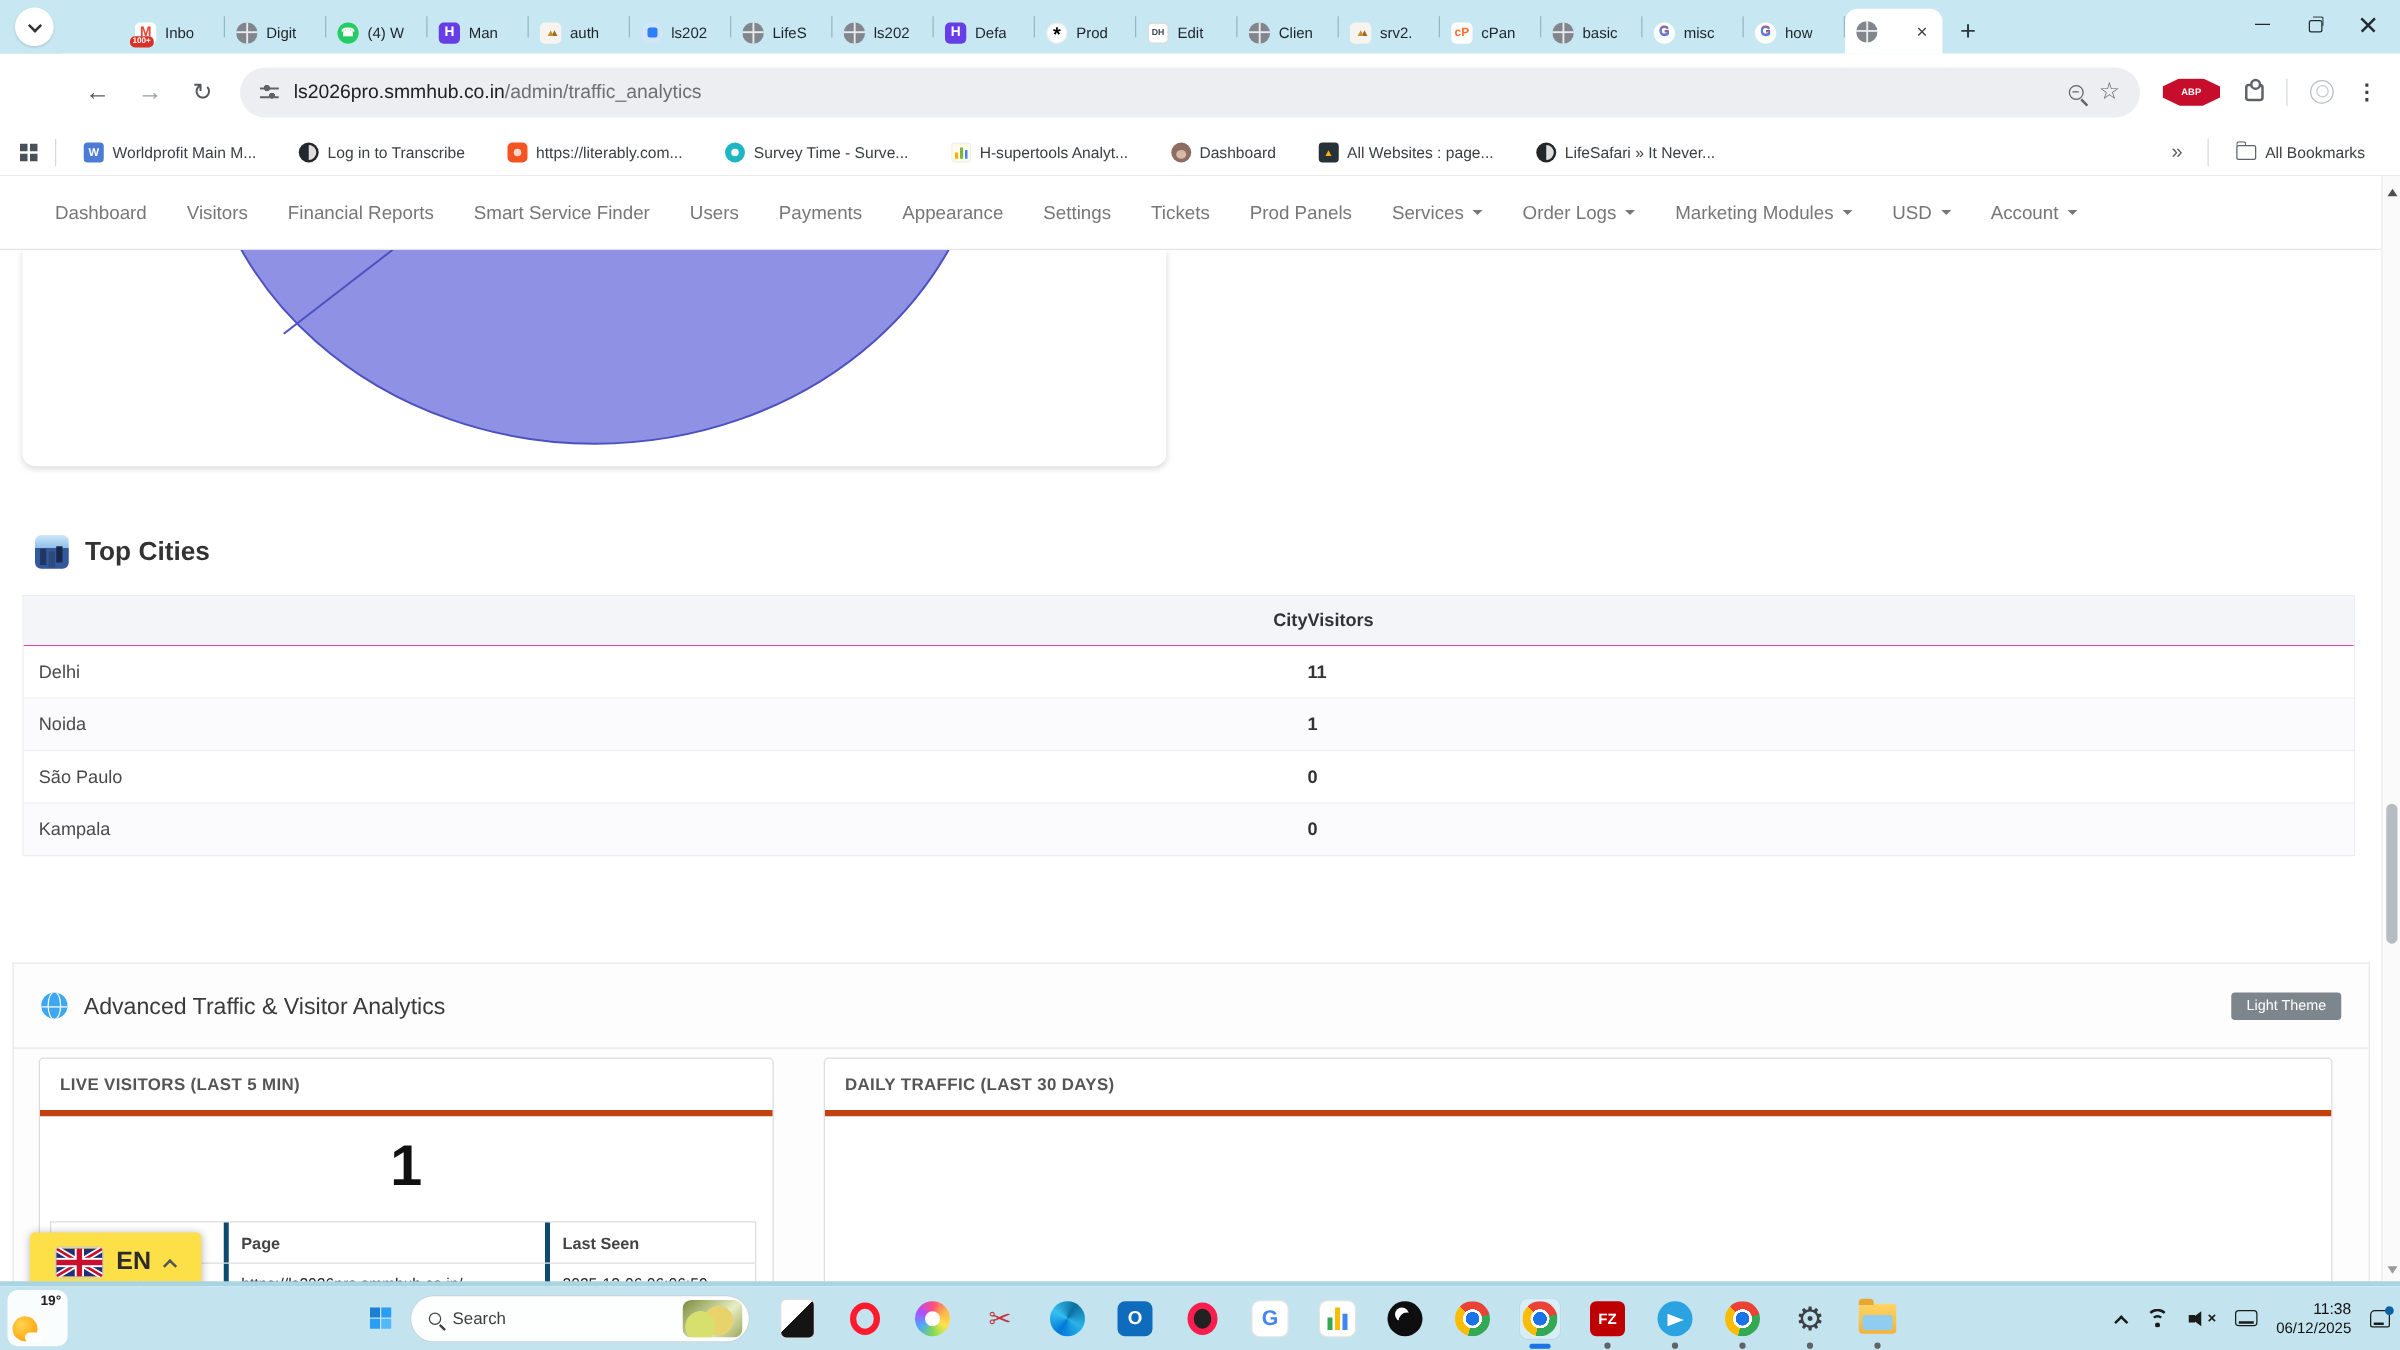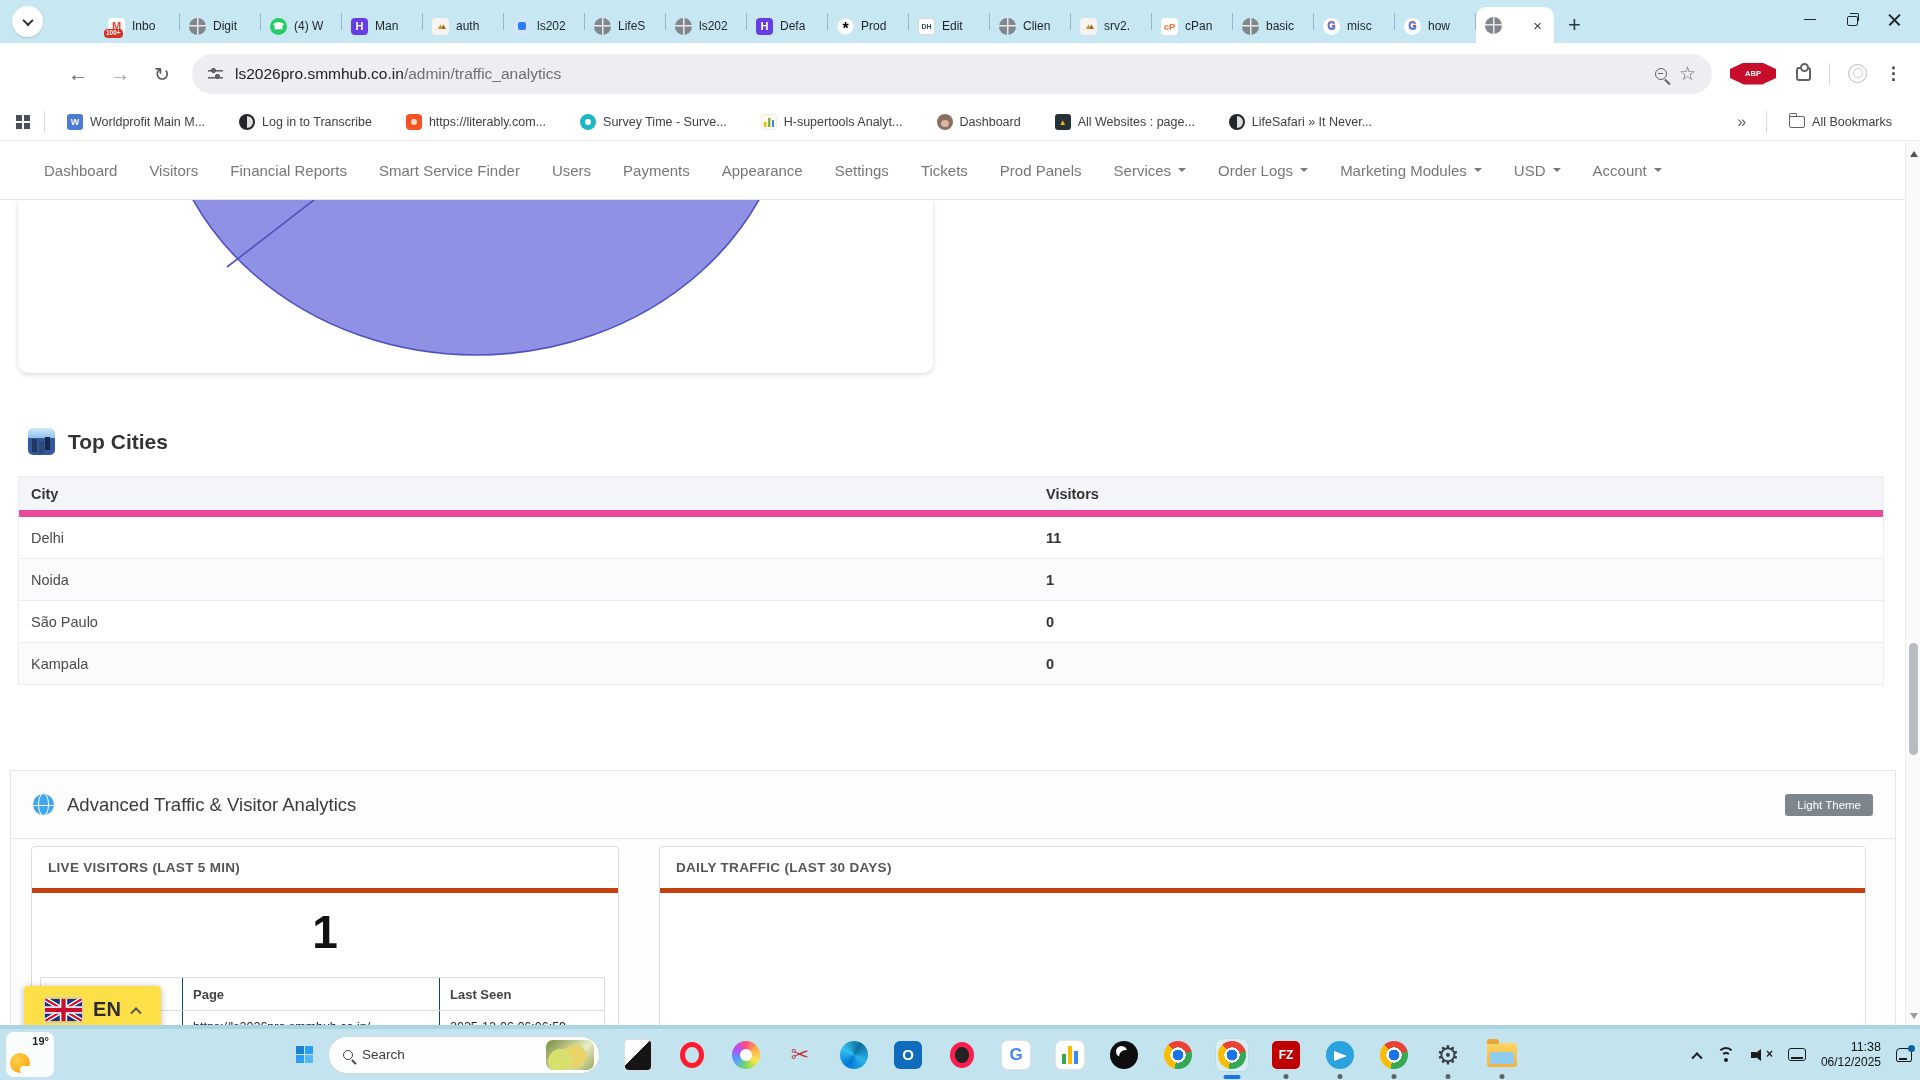--- a/index.html
+++ b/index.html
@@ -99,21 +99,21 @@
   .pie-card{position:absolute;left:18px;top:0;width:915px;height:173px;background:#fff;border-radius:0 0 10px 10px;box-shadow:0 2px 5px rgba(0,0,0,.14);overflow:hidden;}
   .pie-card svg{display:block;}
 
   .sec-head{position:absolute;left:28px;top:228px;display:flex;align-items:center;gap:13px;}
   .city-icon{width:27px;height:27px;border-radius:5px;position:relative;overflow:hidden;background:linear-gradient(180deg,#cfe9f9 0%,#8fbfe8 38%,#33589c 38%);}
   .city-icon::before{content:"";position:absolute;bottom:3px;left:4px;width:5px;height:13px;background:#21375f;box-shadow:7px 2px 0 #2e4a7d,13px -2px 0 #16294d;}
   .sec-title{font-size:21px;font-weight:bold;color:#333;}
 
   .cities-table{position:absolute;left:18px;right:21px;top:276px;border:1px solid #e9ecf0;border-bottom:none;}
   .ct-row{display:flex;align-items:center;height:42px;border-bottom:1px solid #ededef;background:#fff;font-size:14.5px;color:#4a4a4a;}
-  .ct-row.head{height:40px;background:#f3f5f8;font-weight:bold;color:#333;border-bottom:7px solid #ec4899;}
+  .ct-row.head{height:40px;background:#f3f5f8;font-weight:bold;color:#333;border-bottom:1px solid #ec4899;text-align:right;}
   .ct-row:nth-child(odd):not(.head){background:#fbfbfd;}
   .ct-c1{flex:0 0 1027px;padding-left:12px;}
   .ct-c2{font-weight:bold;color:#333;}
   .ct-row.head .ct-c2{font-weight:bold;}
 
   .advanced{position:absolute;left:10px;right:9px;top:570px;bottom:-10px;background:#fdfdfe;border:1px solid #e7e7e9;border-bottom:none;}
   .adv-head{height:68px;display:flex;align-items:center;gap:13px;padding:0 22px;border-bottom:1px solid #e7e7e9;}
   .globe-icon{position:relative;width:21px;height:21px;border-radius:50%;background:#3fa7f0;overflow:hidden;flex:none;}
   .globe-icon::before{content:"";position:absolute;left:50%;top:-1px;bottom:-1px;width:9px;margin-left:-5.5px;border:1.6px solid #fff;border-radius:50%;}
   .globe-icon::after{content:"";position:absolute;top:50%;left:0;right:0;border-top:1.6px solid #fff;}
@@ -121,21 +121,21 @@
   .theme-btn{margin-left:auto;background:#7e868d;color:#fff;border:none;font-size:11.5px;padding:5px 12px;border-radius:3px;cursor:pointer;}
 
   .card{position:absolute;top:75px;background:#fff;border:1px solid #dcdcdc;border-radius:4px;}
   .card-live{left:20px;width:588px;height:430px;}
   .card-daily{left:648px;width:1207px;height:430px;}
   .card-h{padding:13px 16px;font-size:13.5px;font-weight:bold;color:#555;letter-spacing:.3px;border-bottom:5px solid #c2410c;}
   .live-count{font-size:46px;font-weight:bold;color:#111;text-align:center;margin-top:12px;}
   .mini-table{position:absolute;left:8px;top:130px;width:565px;border:1px solid #ddd;font-size:12.5px;color:#222;}
   .mt-row{display:flex;align-items:center;height:33px;border-bottom:1px solid #ddd;}
   .mt-row.head{font-weight:bold;font-size:13px;color:#444;}
-  .mt-c{padding-left:10px;border-right:1px solid #0c4a6e;height:100%;display:flex;align-items:center;overflow:hidden;white-space:nowrap;}
+  .mt-c{padding-left:10px;border-right:4px solid #0c4a6e;height:100%;display:flex;align-items:center;overflow:hidden;white-space:nowrap;}
   .mt-c1{flex:0 0 142px;} .mt-c2{flex:0 0 257px;} .mt-c3{flex:1;border-right:none;}
   .mt-ip{font-size:13.5px;}
 
   .lang-widget{position:absolute;left:24px;top:786px;width:137px;height:47px;background:#fde047;border-radius:4px;box-shadow:0 1px 7px rgba(0,0,0,.28);display:flex;align-items:center;justify-content:center;gap:11px;cursor:pointer;}
   .lang-code{font-size:20px;font-weight:bold;color:#2b2b2b;}
   .chev-up{width:8px;height:8px;border-left:2px solid #555;border-top:2px solid #555;transform:rotate(45deg) translate(2px,2px);}
 
   
   .scrollbar{position:absolute;right:0;top:141px;width:15px;height:888px;background:#fafafa;border-left:1px solid #ececec;}
   .sb-up{position:absolute;top:6px;left:3.5px;width:0;height:0;border:4px solid transparent;border-bottom:6px solid #505050;}

